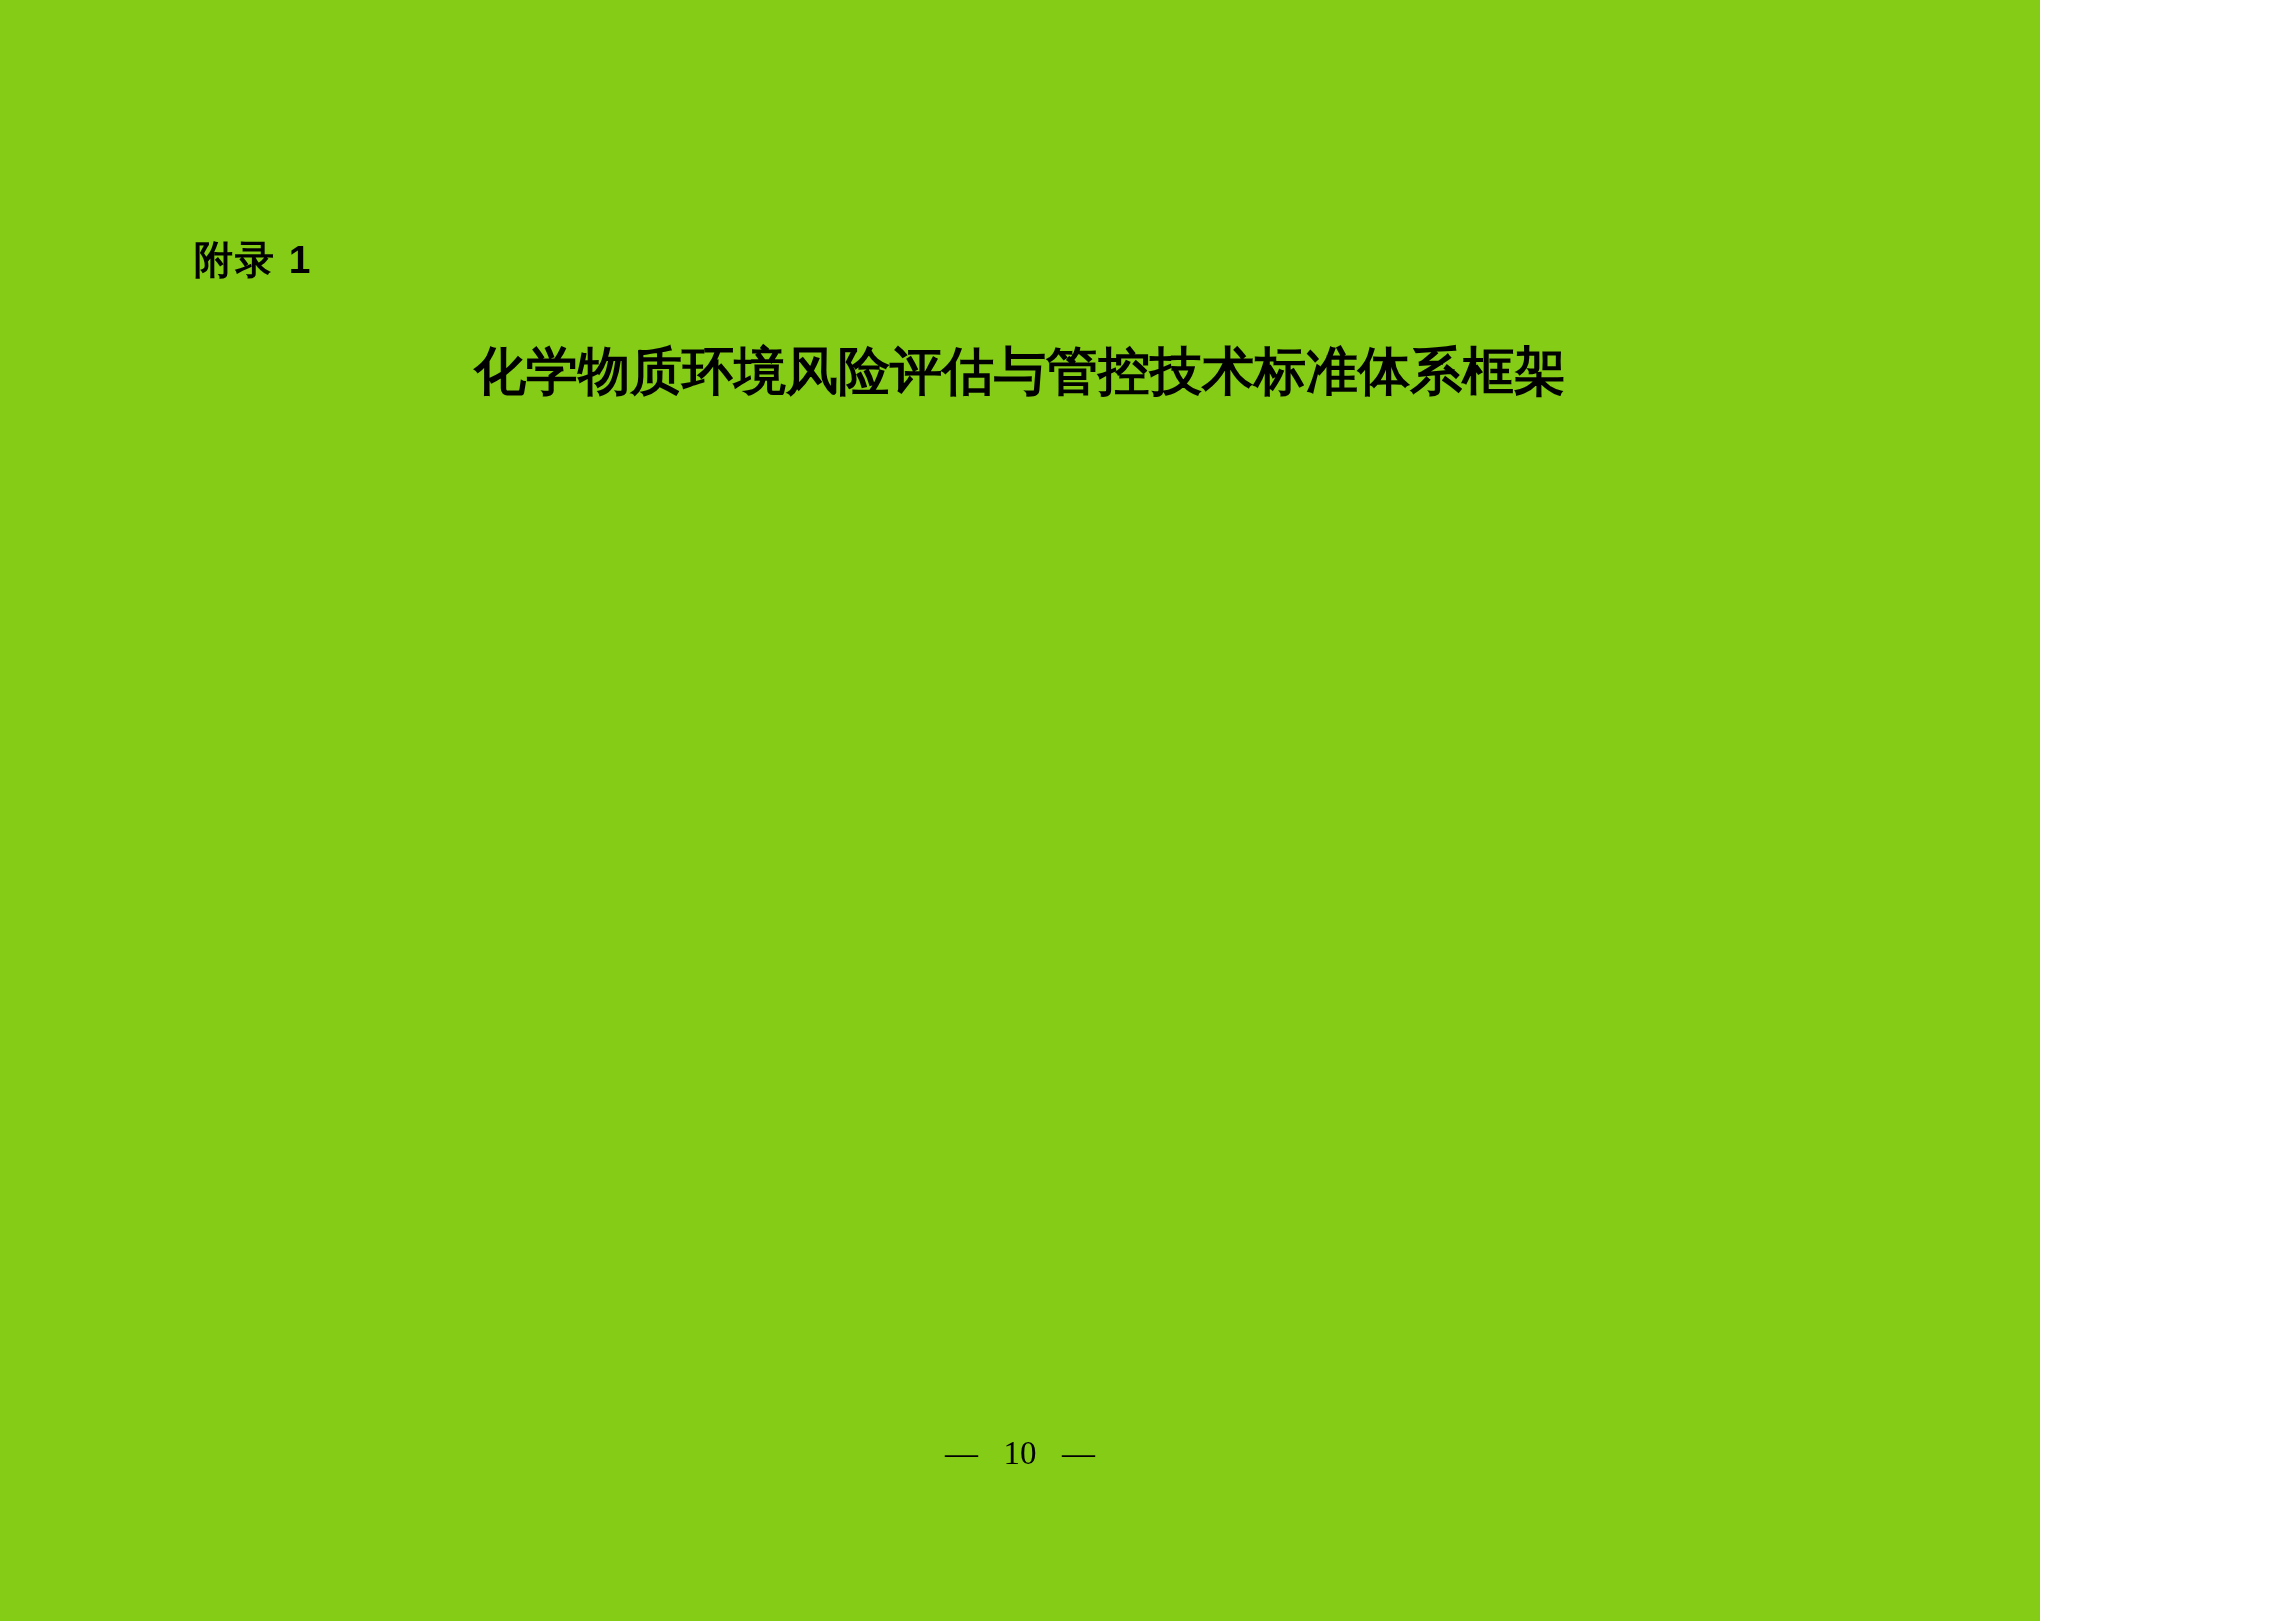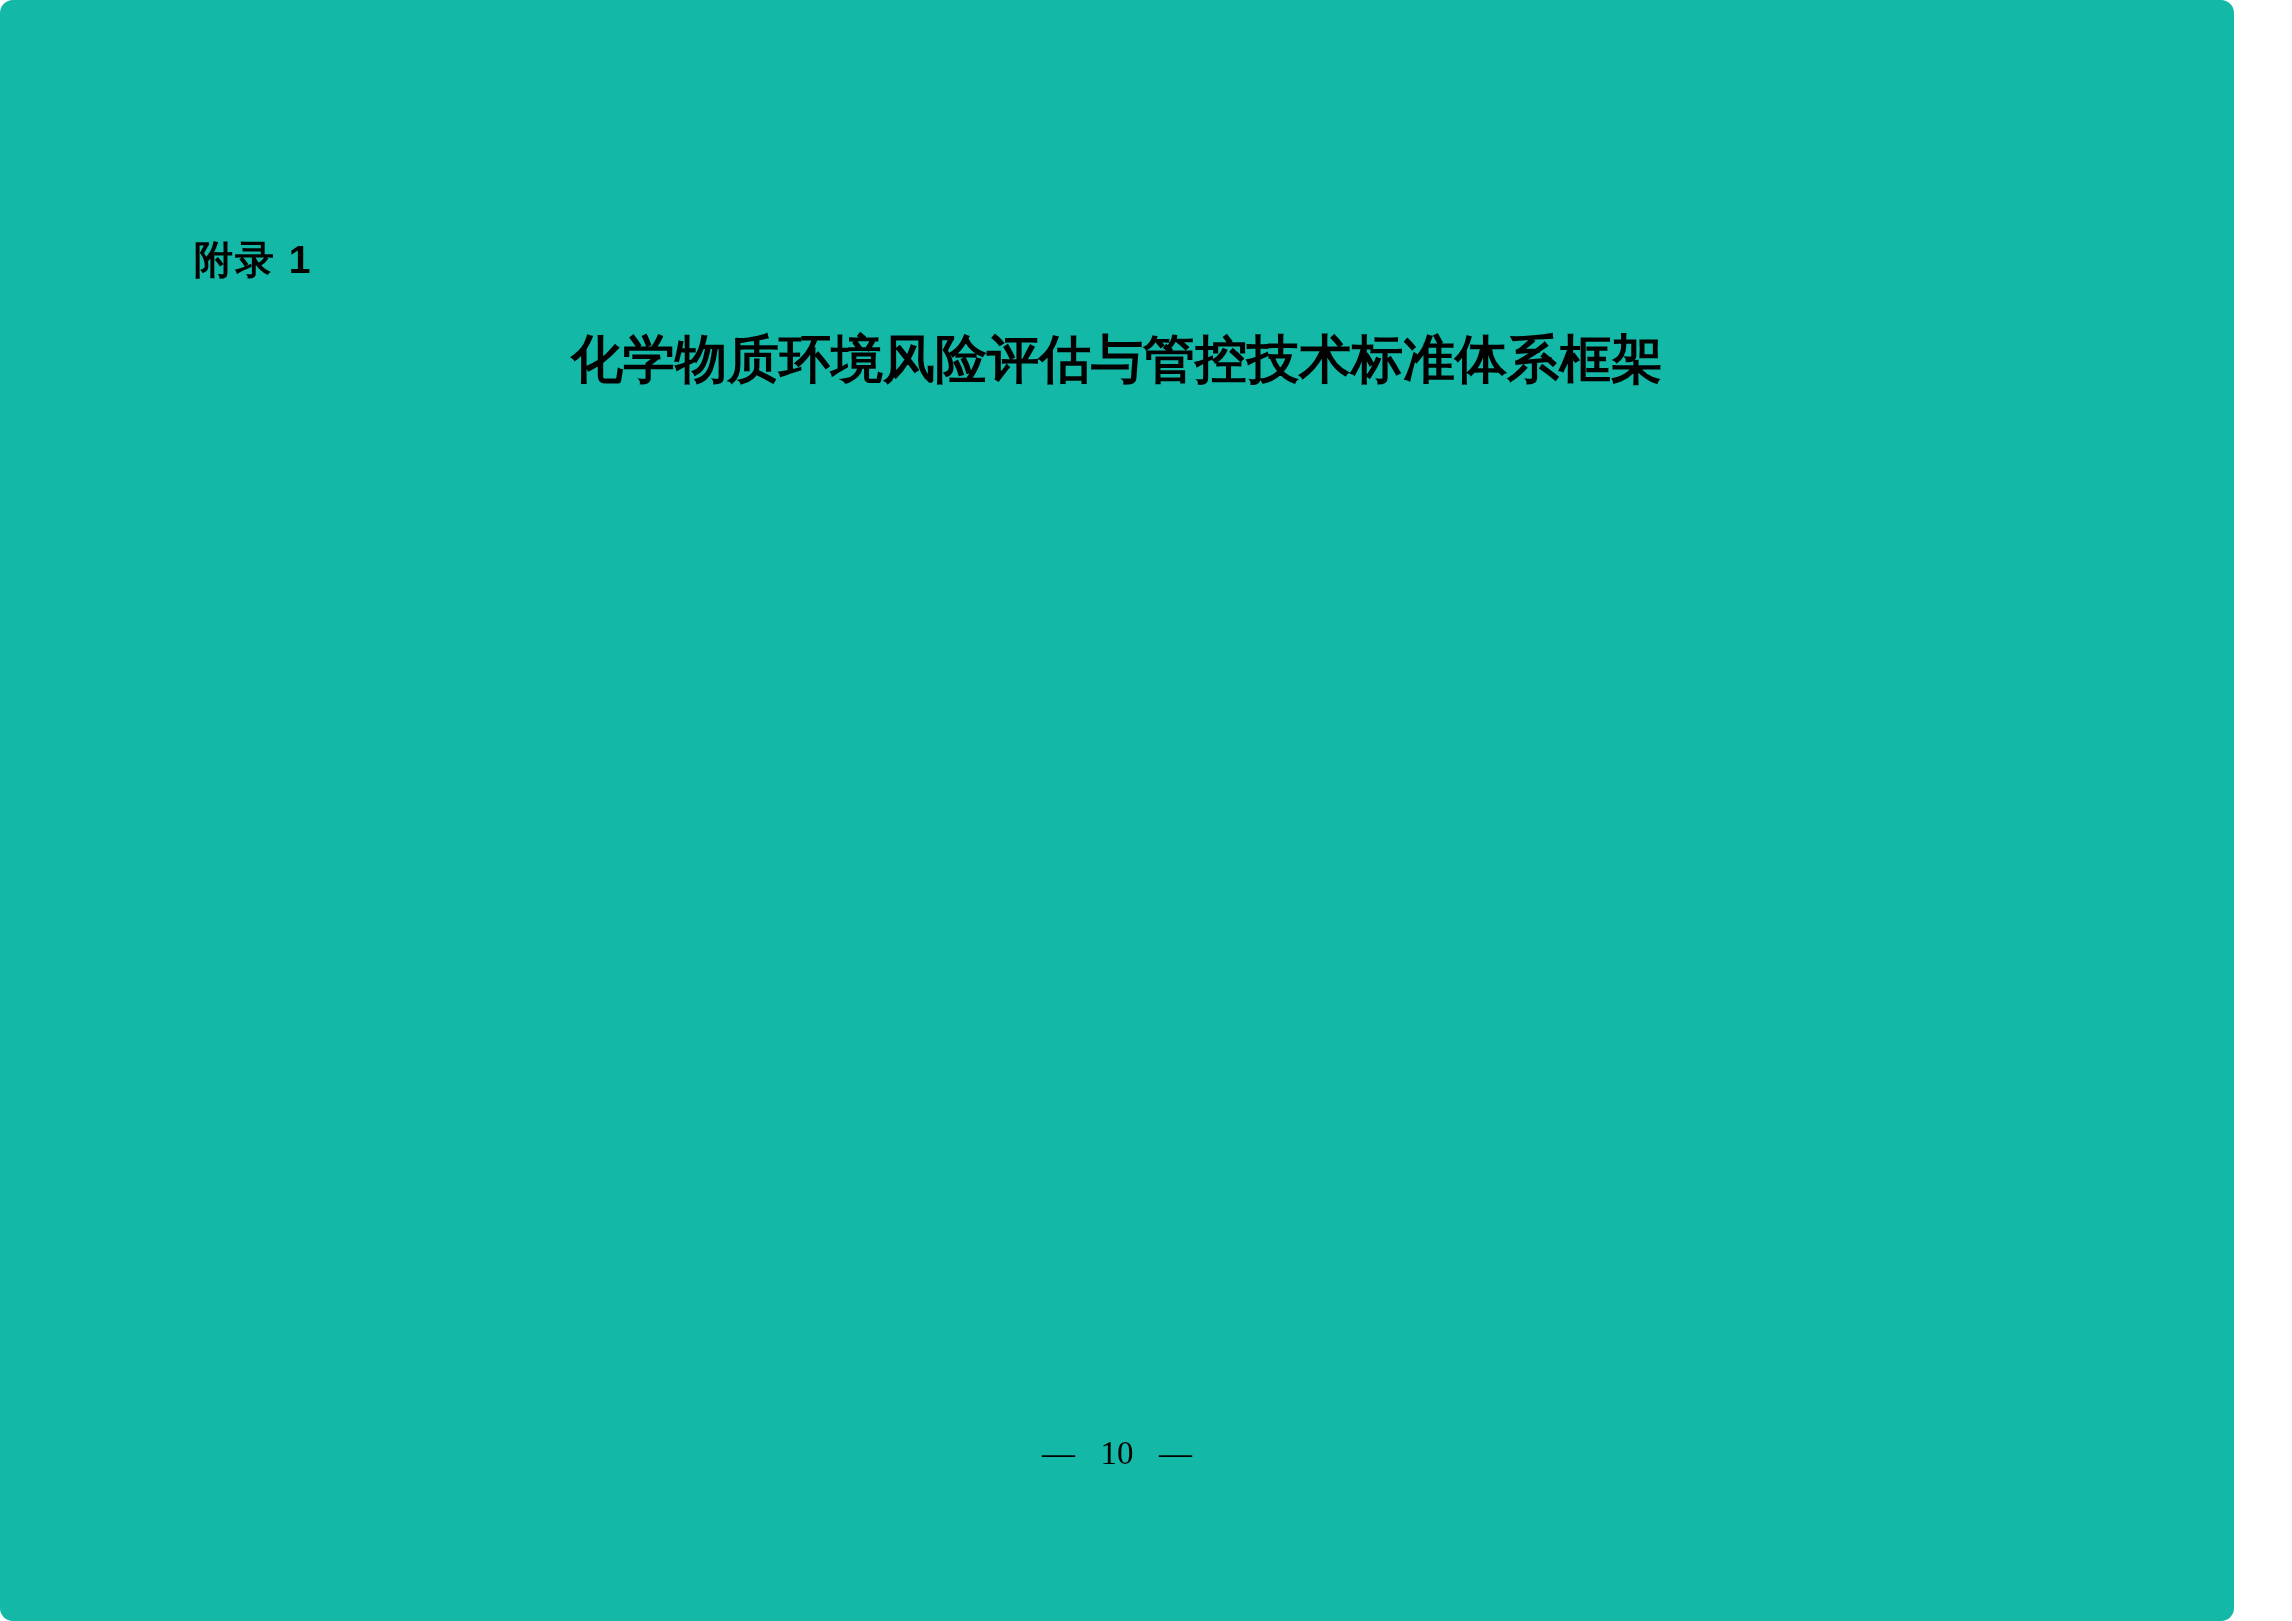--- a/index.html
+++ b/index.html
@@ -2,44 +2,43 @@
 <html><head>
 <meta charset="utf-8">
 <style>
   html, body {
     margin: 0;
     padding: 0;
     background: #ffffff;
   }
   .page {
     position: relative;
-    width: 2234px;
+    width: 2040px;
     height: 1621px;
-    background: #14b8a6;
+    background: #84cc16;
     overflow: hidden;
     font-family: "Liberation Sans", sans-serif;
     color: #000000;
-    border-radius: 13px;
   }
   .appendix-label {
     position: absolute;
     left: 194px;
     top: 233px;
     font-size: 39px;
     font-weight: 700;
     letter-spacing: 2px;
     color: #000000;
     white-space: nowrap;
   }
   .doc-title {
     position: absolute;
     left: 0;
     right: 0;
     top: 321px;
-    margin: 4px;
+    margin: 16px;
     text-align: center;
     font-size: 52px;
     font-weight: 700;
     letter-spacing: 0px;
     color: #000000;
     font-family: "Liberation Sans", sans-serif;
     white-space: nowrap;
   }
   .page-footer {
     position: absolute;

